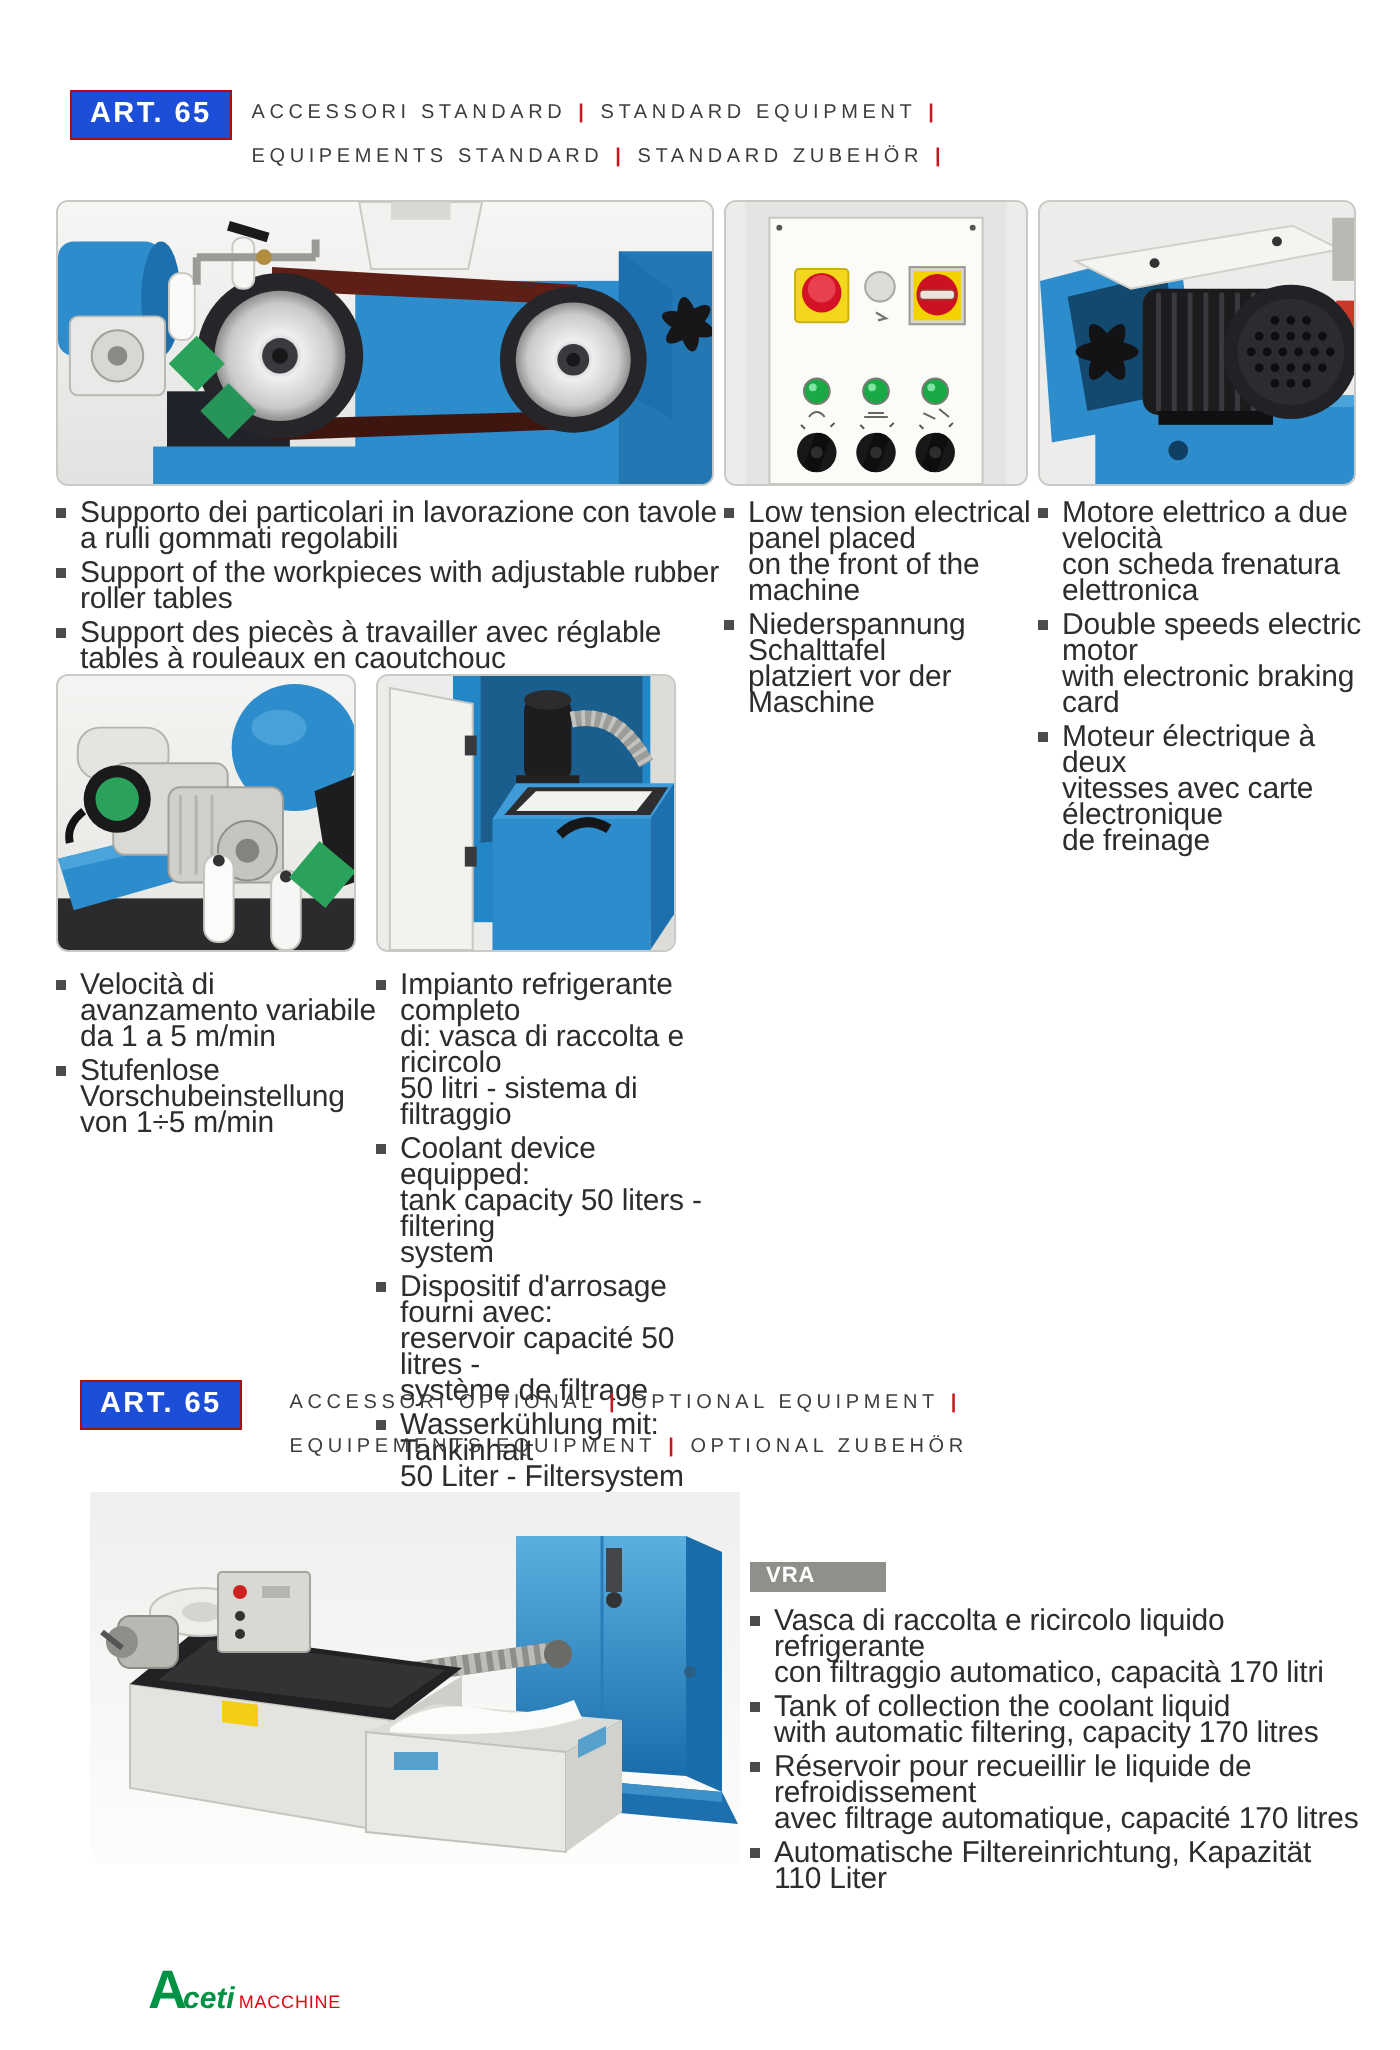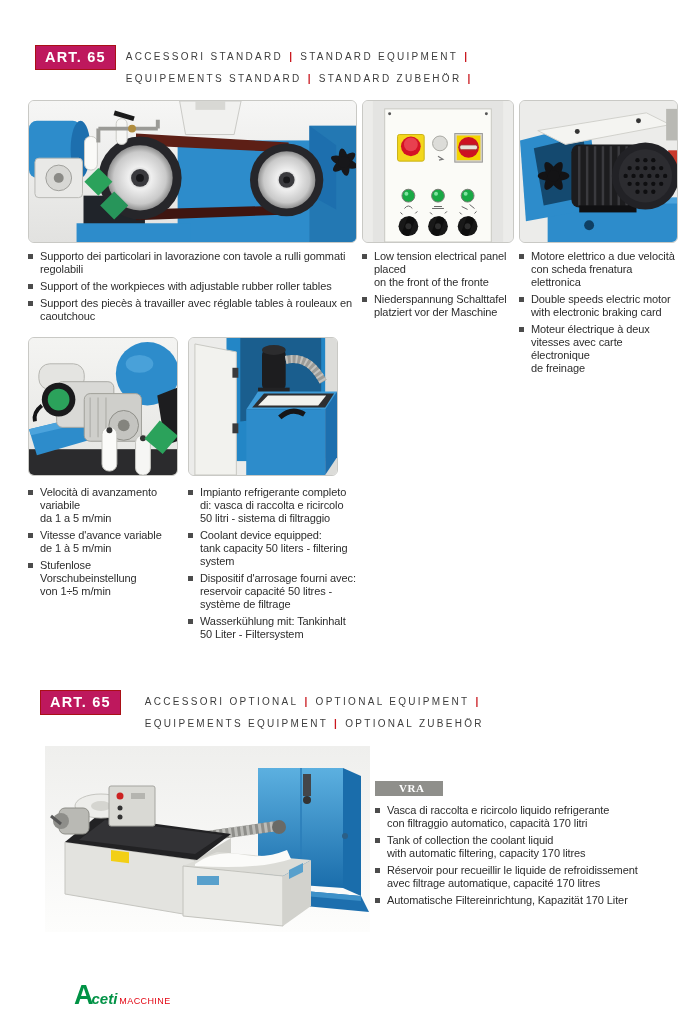--- a/index.html
+++ b/index.html
@@ -4,42 +4,42 @@
 <style>
   * { box-sizing: border-box; }
   html,body { margin:0; padding:0; background:#fff; }
   #page {
     position: relative; width: 700px; height: 1025px; background: #ffffff;
     font-family: "Liberation Sans", sans-serif; overflow: hidden;
   }
   
   .hdr { position:absolute; display:flex; align-items:flex-start; }
   .badge {
-    background:#be185d; color:#fff; font-weight:bold; font-size:14.5px;
+    background:#1d4ed8; color:#fff; font-weight:bold; font-size:14.5px;
     letter-spacing:1.2px; padding:3px 9px 4px; white-space:nowrap;
     border:1px solid #a91016;
   }
   .htitle { margin-left:10px; font-size:10px; letter-spacing:2.3px;
     color:#3d3d3d; line-height:22px; white-space:nowrap; padding-top:1px; }
   .htitle .sep { color:#c9161d; padding:0 6px; font-weight:bold; }
   
   .fig { position:absolute; border:1px solid #c9c9c5; border-radius:6px;
     overflow:hidden; background:#ededeb; }
   .fig svg { display:block; width:100%; height:100%; }
   .fig.noborder { border:none; border-radius:0; background:transparent; }
   
   .blist { position:absolute; list-style:none; margin:0; padding:0;
-    font-size:11px; line-height:13px; color:#2d2d2d; letter-spacing:-0.1px; }
+    font-size:15px; line-height:13px; color:#2d2d2d; letter-spacing:-0.1px; }
   .blist li { position:relative; padding-left:12px; margin-bottom:4px; }
   .blist li::before { content:""; position:absolute; left:0; top:3.5px;
     width:5px; height:5px; background:#4c4c4c; }
   .blist span { white-space:pre-line; }
   
   .vra-tag { position:absolute; background:#8f8f8b; color:#fff; font-weight:bold;
-    font-size:11px; padding:1px 24px 2px; width:68px; letter-spacing:0.5px;font-family:Liberation Serif, serif; }
+    font-size:11px; padding:1px 8px 2px; width:68px; letter-spacing:0.5px; }
   
   .logo { position:absolute; display:flex; align-items:baseline; }
   .logo-a { color:#009245; font-weight:bold; font-size:27px; line-height:1; }
   .logo-ceti { color:#009245; font-weight:bold; font-size:15px; margin-left:-2px;font-style:italic; }
   .logo-macchine { color:#e30613; font-weight:normal; font-size:9px;
     letter-spacing:0.4px; margin-left:2px; }
 </style>
 </head>
 <body>
 
@@ -213,21 +213,21 @@
   </figure>
 
   <ul class="blist" style="left:28px;top:250px;width:336px">
     <li><span>Supporto dei particolari in lavorazione con tavole a rulli gommati regolabili</span></li>
     <li><span>Support of the workpieces with adjustable rubber roller tables</span></li>
     <li><span>Support des piecès à travailler avec réglable tables à rouleaux en caoutchouc</span></li>
   </ul>
 
   <ul class="blist" style="left:362px;top:250px;width:156px">
     <li><span>Low tension electrical panel placed
-on the front of the fronte</span></li>
+on the front of the machine</span></li>
     <li><span>Niederspannung Schalttafel
 platziert vor der Maschine</span></li>
   </ul>
 
   <ul class="blist" style="left:519px;top:250px;width:164px">
     <li><span>Motore elettrico a due velocità
 con scheda frenatura elettronica</span></li>
     <li><span>Double speeds electric motor
 with electronic braking card</span></li>
     <li><span>Moteur électrique à deux
@@ -290,22 +290,20 @@
       <polygon points="70,68 131,68 139,58 80,58" fill="#f2f2ee"></polygon>
       <rect x="58" y="72" width="80" height="66" fill="#2d8ccb"></rect>
       <polygon points="138,72 150,54 150,120 138,138" fill="#1d6fae"></polygon>
       <path d="M92,80 q12,-11 25,-3" stroke="#161618" stroke-width="5" fill="none"></path>
     </svg>
   </figure>
 
   <ul class="blist" style="left:28px;top:486px;width:160px">
     <li><span>Velocità di avanzamento variabile
 da 1 a 5 m/min</span></li>
-    <li><span>Vitesse d'avance variable
-de 1 à 5 m/min</span></li>
     <li><span>Stufenlose Vorschubeinstellung
 von 1÷5 m/min</span></li>
   </ul>
 
   <ul class="blist" style="left:188px;top:486px;width:172px">
     <li><span>Impianto refrigerante completo
 di: vasca di raccolta e ricircolo
 50 litri - sistema di filtraggio</span></li>
     <li><span>Coolant device equipped:
 tank capacity 50 liters - filtering
@@ -378,21 +376,21 @@
   </figure>
 
   <div class="vra-tag" style="left:375px;top:781px">VRA</div>
   <ul class="blist" style="left:375px;top:804px;width:308px">
     <li><span>Vasca di raccolta e ricircolo liquido refrigerante
 con filtraggio automatico, capacità 170 litri</span></li>
     <li><span>Tank of collection the coolant liquid
 with automatic filtering, capacity 170 litres</span></li>
     <li><span>Réservoir pour recueillir le liquide de refroidissement
 avec filtrage automatique, capacité 170 litres</span></li>
-    <li><span>Automatische Filtereinrichtung, Kapazität 170 Liter</span></li>
+    <li><span>Automatische Filtereinrichtung, Kapazität 110 Liter</span></li>
   </ul>
 
   <div class="logo" style="left:74px;top:982px">
     <span class="logo-a">A</span>
     <span class="logo-ceti">ceti</span>
     <span class="logo-macchine">MACCHINE</span>
   </div>
 
 </div>
 

